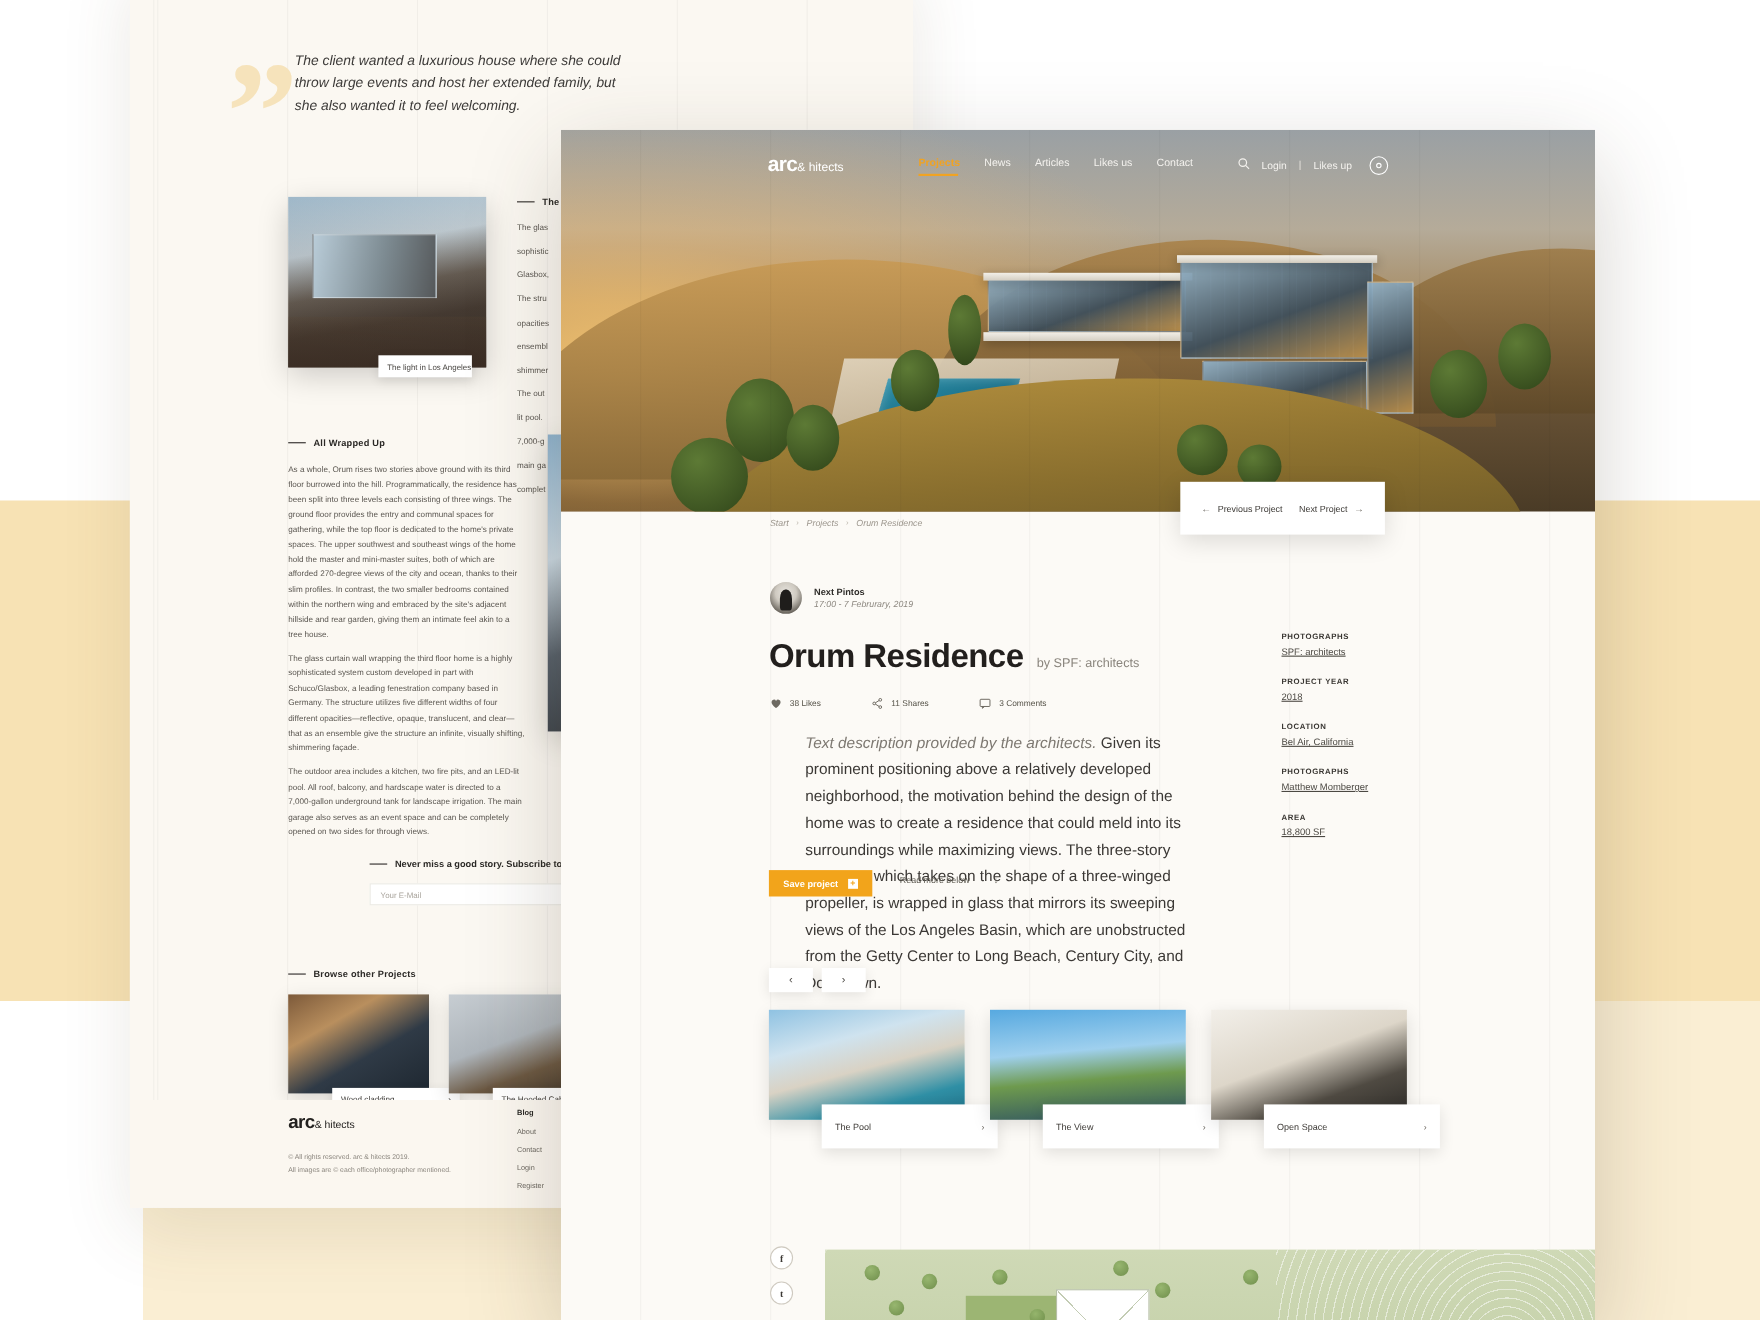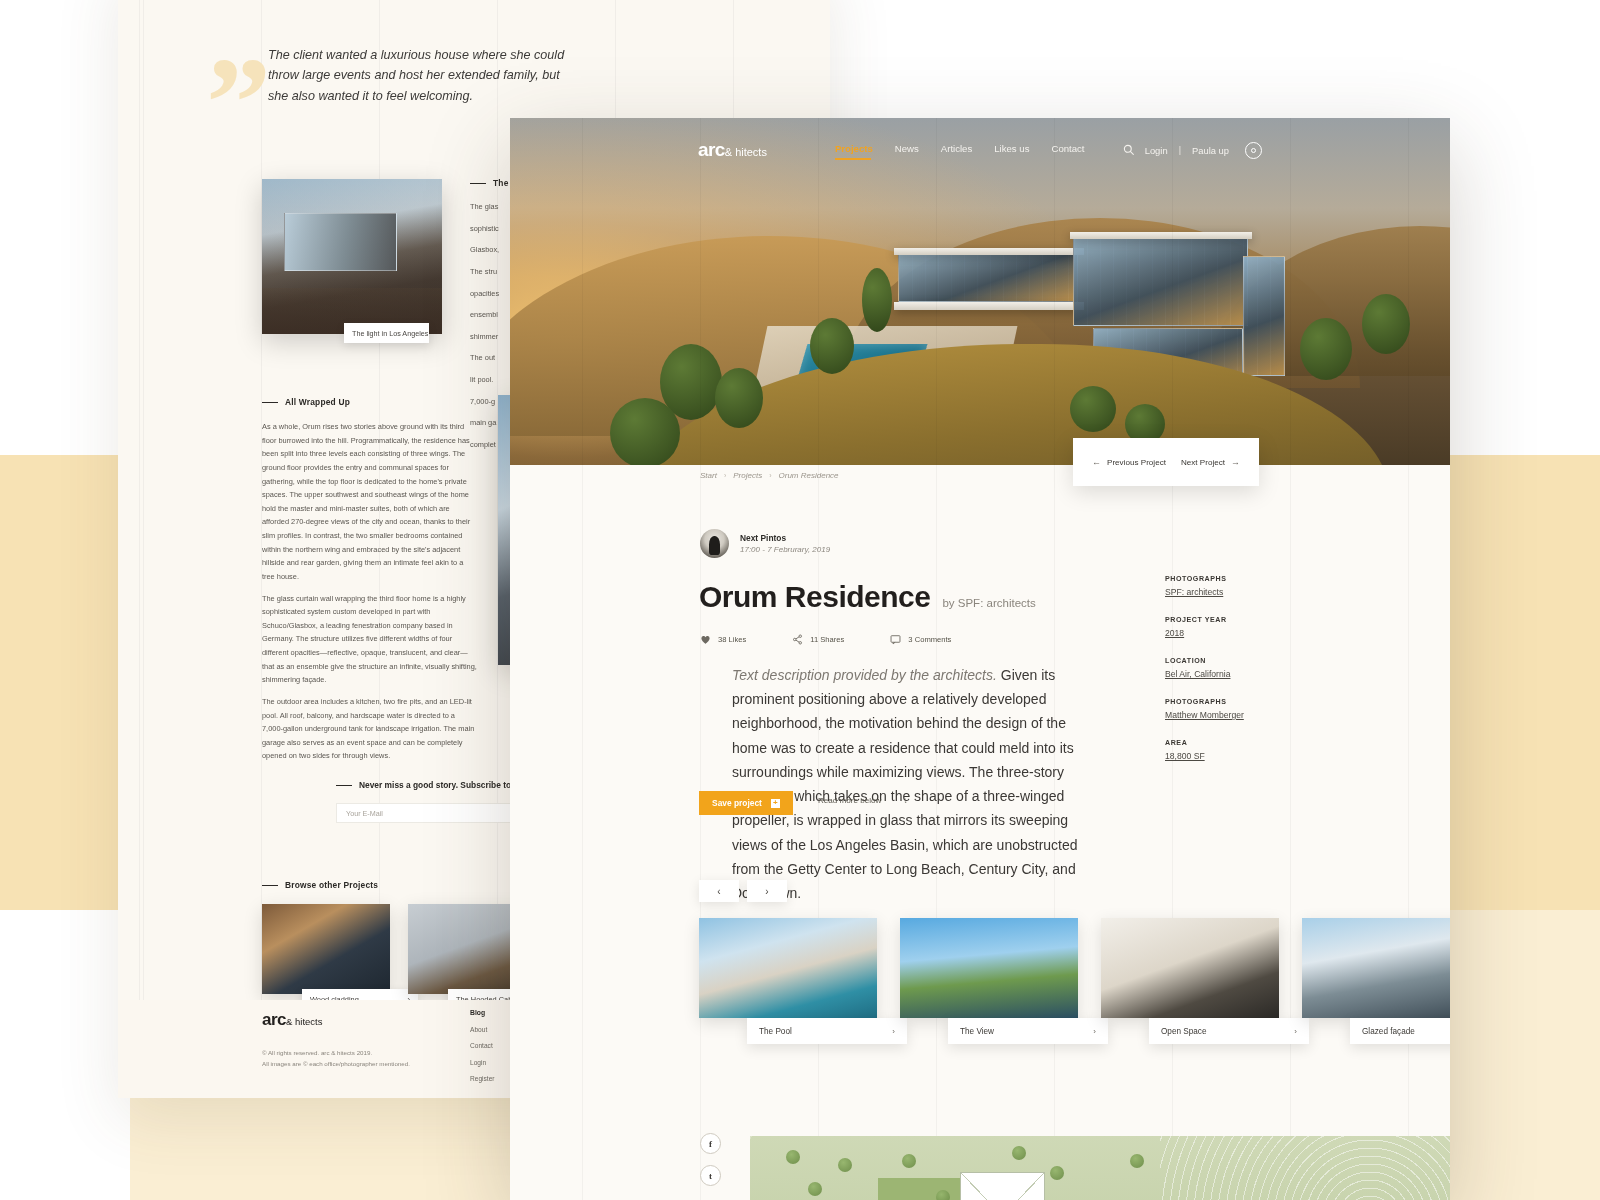--- a/index.html
+++ b/index.html
@@ -296,21 +296,21 @@
     border:none; cursor:pointer;
   }
   .car-track { position:absolute; left:189px; top:800px; display:flex; gap:23px; z-index:3; }
   .car-item { width:178px; flex:none; position:relative; }
   .car-img { width:178px; height:100px; box-shadow:0 5px 16px rgba(0,0,0,.12); }
   .ci1 { background: linear-gradient(165deg,#8fc2e2 0%,#cfe3ef 30%,#d9d2c4 52%,#2f8fa5 78%,#1f6d83 100%); }
   .ci2 { background: linear-gradient(175deg,#57a9e0 0%,#9fd0ee 38%,#6e9a4e 62%,#2b4f63 100%); }
   .ci3 { background: linear-gradient(160deg,#f2efe9 0%,#ddd6c9 44%,#4f4a42 72%,#2b2926 100%); }
   .ci4 { background: linear-gradient(170deg,#a8cfe8 0%,#dfe8ee 35%,#7d8d95 62%,#3a4852 100%); }
   .car-cap {
-    position:absolute; left:48px; bottom:-26px; width:160px; height:26px; background:#fff;
+    position:absolute; left:48px; bottom:-26px; width:160px; height:40px; background:#fff;
     box-shadow:0 4px 14px rgba(0,0,0,.11); display:flex; align-items:center;
     justify-content:space-between; padding:0 12px; font-size:8.2px; color:#3c3935;gap:27px;
   }
   .car-cap .chev { color:#6e6a63; font-size:8px; }
 
   
   .social { position:absolute; left:190px; top:1015px; display:flex; flex-direction:column; gap:11px; z-index:5; }
   .soc {
     width:21px; height:21px; border-radius:50%; border:1px solid #cfcac0; background:#fff;
     display:flex; align-items:center; justify-content:center; font-size:9px; color:#3c3935;
@@ -480,21 +480,21 @@
       </div>
       <div class="nav-right">
         <span>
           <svg width="11" height="11" viewBox="0 0 16 16" fill="none" stroke="#f4f2ee" stroke-width="1.6">
             <circle cx="7" cy="7" r="5"></circle>
               <line x1="11" y1="11" x2="15" y2="15" stroke-linecap="round"></line>
           </svg>
         </span>
         <a href="#">Login</a>
         <span class="nav-sep">|</span>
-        <a href="#">Paula up</a>
+        <a href="#">Likes up</a>
         <span class="avatar-ring">
             <i></i>
           </span>
       </div>
     </div>
   </div>
 
   <div class="front-grid"></div>
 
   <div class="pn-card">
@@ -616,27 +616,20 @@
         <span class="chev">›</span>
       </div>
     </div>
     <div class="car-item">
       <div class="car-img ci3"></div>
       <div class="car-cap">
         <span>Open Space</span>
         <span class="chev">›</span>
       </div>
     </div>
-    <div class="car-item">
-      <div class="car-img ci4"></div>
-      <div class="car-cap">
-        <span>Glazed façade</span>
-
-      </div>
-    </div>
   </div>
 
   <div class="social">
     <div class="soc">f</div>
     <div class="soc">t</div>
   </div>
   <div class="map">
     <div class="contour"></div>
     <div class="lawn"></div>
     <div class="plot"></div>

